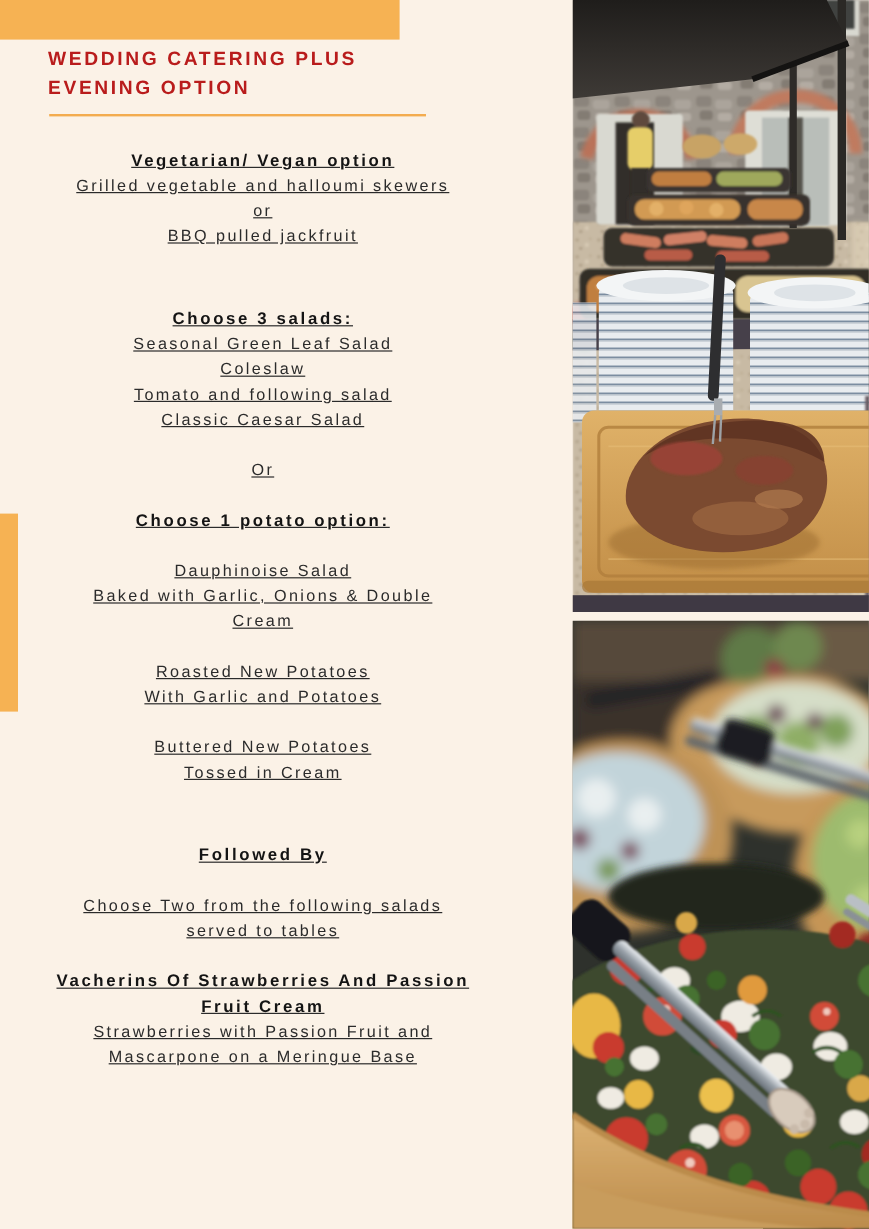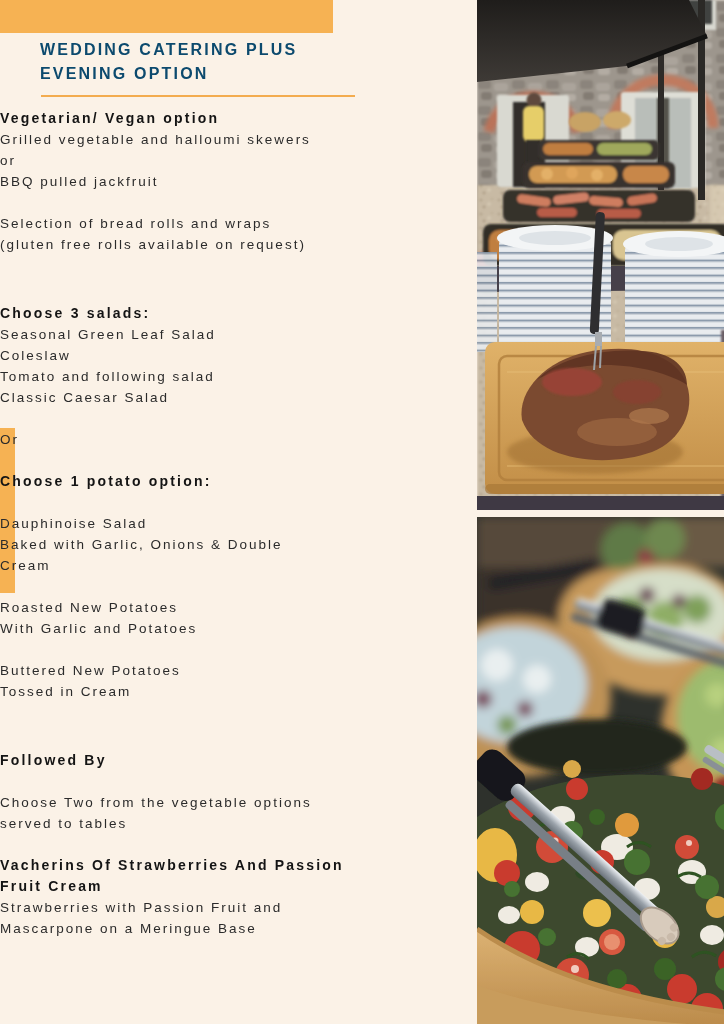--- a/index.html
+++ b/index.html
@@ -15,31 +15,31 @@
     width:333px;height:33px;
     background:#F6B253;
   }
   .side-accent-bar{
     position:absolute;left:0;top:428px;
     width:15px;height:165px;
     background:#F6B253;
   }
   .title{
     position:absolute;left:40px;top:38px;width:380px;
-    color:#0c4a6e;font-weight:700;
+    color:#b91c1c;font-weight:700;
     font-size:16px;line-height:24px;letter-spacing:2.2px;
   }
   .title-underline{
     position:absolute;left:41px;top:95px;
     width:314px;height:2px;background:#F3AC4F;
   }
   .menu{
-    position:absolute;left:0;top:108px;width:438px;
-    color:#2B2B2B;
-    font-size:13.5px;line-height:21px;letter-spacing:2px;
+    position:absolute;left:0;top:123px;width:438px;
+    text-align:center;color:#2B2B2B;
+    font-size:13.5px;line-height:21px;letter-spacing:2px;text-decoration:underline;
   }
   .block{margin:0 0 21px 0;}
   .block.xl{margin-top:48px;}
   .line.bold{font-weight:700;font-size:14px;letter-spacing:2.2px;color:#141414;}
   .photo{position:absolute;left:437px;overflow:hidden;font-size:0;}
   .photo-top{top:0;width:287px;height:510px;}
   .photo-bottom{top:517px;width:287px;height:507px;}
   .photo svg{display:block;}
 </style>
 </head>
@@ -54,24 +54,20 @@
 </header>
 <div class="title-underline"></div>
 
 <main class="menu">
   <div class="block">
     <div class="line bold">Vegetarian/ Vegan option</div>
     <div class="line">Grilled vegetable and halloumi skewers</div>
     <div class="line">or</div>
     <div class="line">BBQ pulled jackfruit</div>
   </div>
-  <div class="block">
-    <div class="line">Selection of bread rolls and wraps</div>
-    <div class="line">(gluten free rolls available on request)</div>
-  </div>
   <div class="block xl">
     <div class="line bold">Choose 3 salads:</div>
     <div class="line">Seasonal Green Leaf Salad</div>
     <div class="line">Coleslaw</div>
     <div class="line">Tomato and following salad</div>
     <div class="line">Classic Caesar Salad</div>
   </div>
   <div class="block">
     <div class="line">Or</div>
   </div>
@@ -88,21 +84,21 @@
     <div class="line">With Garlic and Potatoes</div>
   </div>
   <div class="block">
     <div class="line">Buttered New Potatoes</div>
     <div class="line">Tossed in Cream</div>
   </div>
   <div class="block xl">
     <div class="line bold">Followed By</div>
   </div>
   <div class="block">
-    <div class="line">Choose Two from the vegetable options</div>
+    <div class="line">Choose Two from the following salads</div>
     <div class="line">served to tables</div>
   </div>
   <div class="block">
     <div class="line bold">Vacherins Of Strawberries And Passion</div>
     <div class="line bold">Fruit Cream</div>
     <div class="line">Strawberries with Passion Fruit and</div>
     <div class="line">Mascarpone on a Meringue Base</div>
   </div>
 </main>
 

